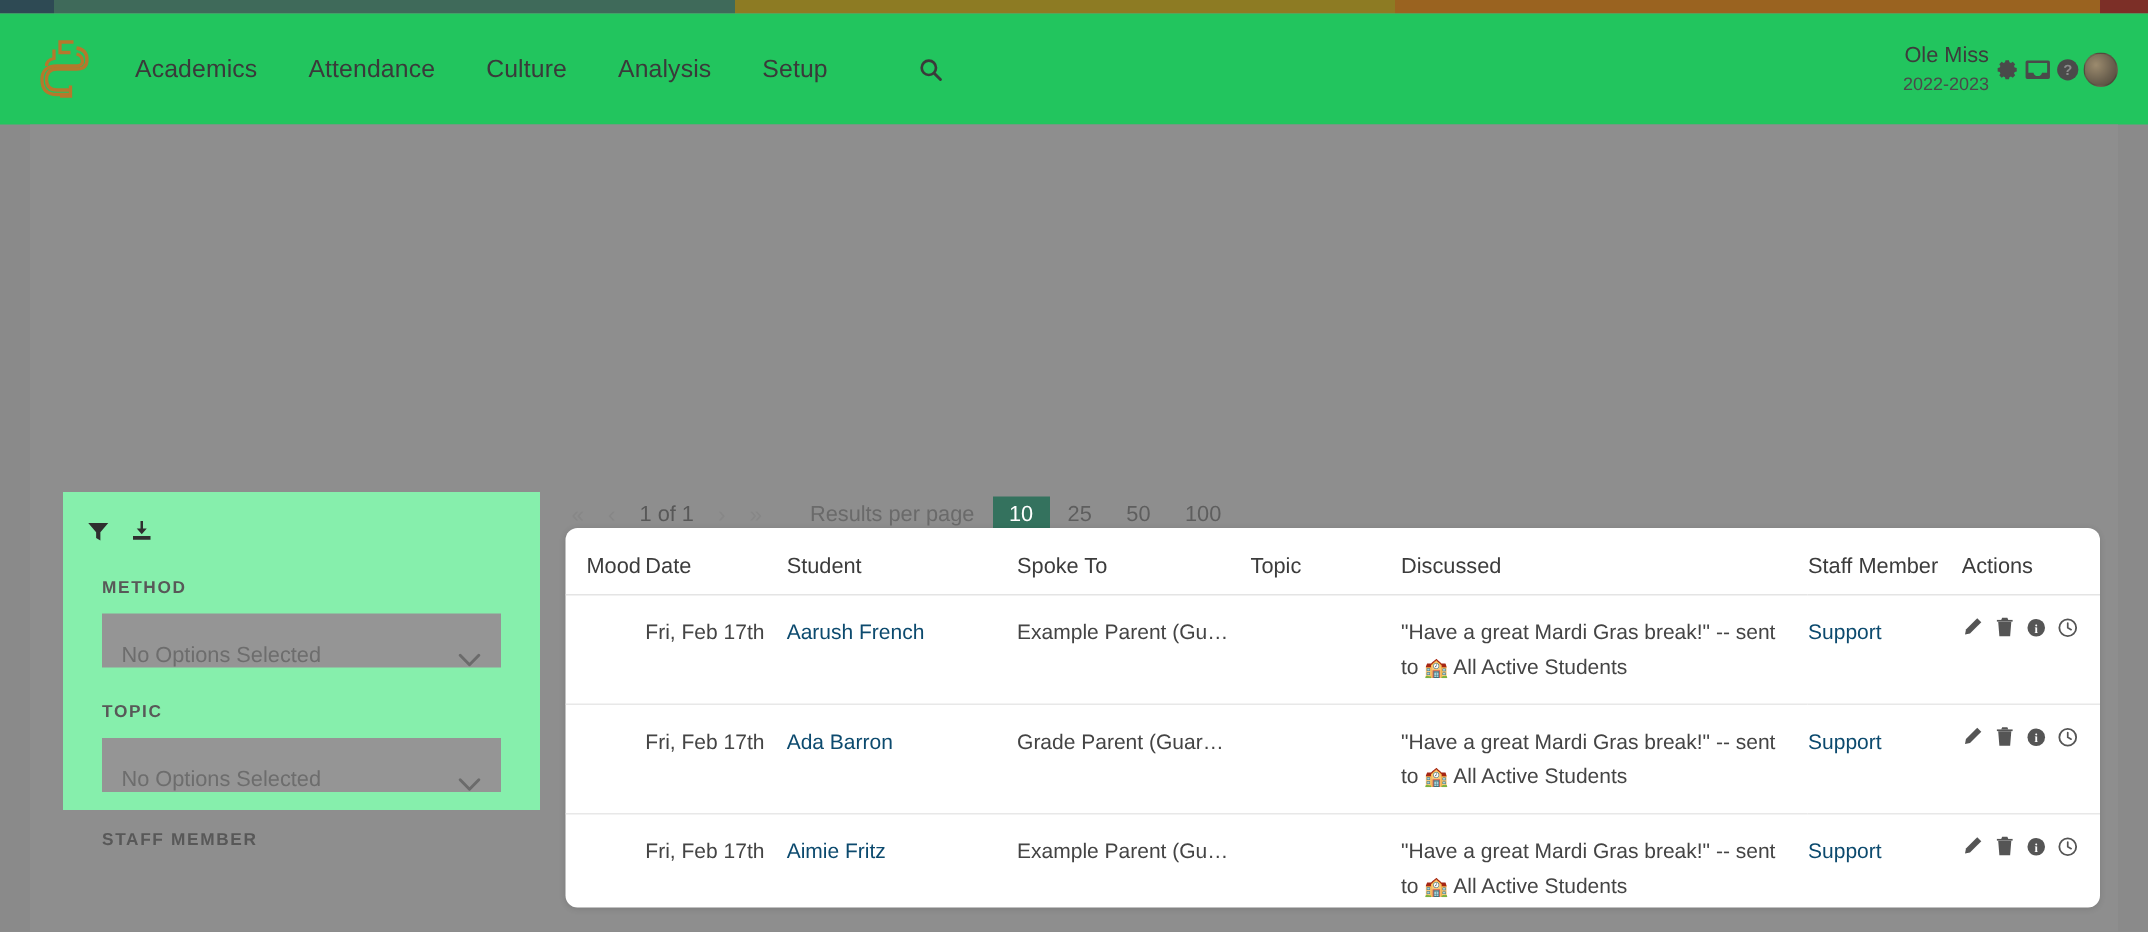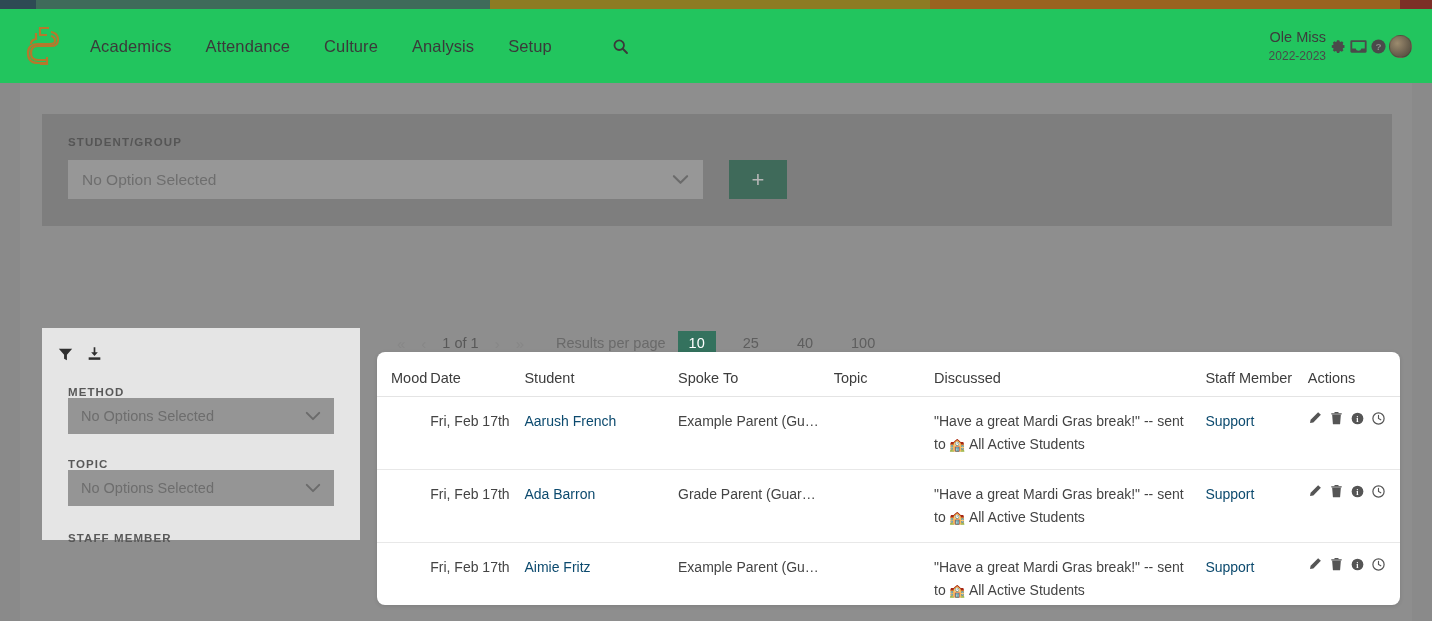--- a/index.html
+++ b/index.html
@@ -72,45 +72,45 @@
   .sel-input .ph { font-size: 15.5px; color: #6e6e6e; }
   .plus-btn {
     width: 58px; height: 39px; background: #3f6a5a;
     display: flex; align-items: center; justify-content: center; cursor: pointer;
   }
   .plus-btn .glyph { color: #b6b6b6; font-size: 22px; line-height: 1; font-weight: 300; }
 
   
   .filters {
     position: absolute; left: 42px; top: 328px; width: 318px; height: 212px;
-    background: #e5e5e5; padding: 14px 0 0 0;
+    background: #86efac; padding: 14px 0 0 0;
   }
   .filter-tools { display: flex; gap: 14px; padding: 4px 0 0 16px; align-items: center; }
   .ficon { cursor: pointer; display: flex; }
   .filter-group { padding: 0 26px; margin-top: 24px; }
   .filter-label {
     font-size: 11.5px; letter-spacing: 1.1px; color: #585858; font-weight: 700; text-transform: uppercase;
   }
   .filter-select {
-    height: 36px; background: #959595;
-    display: flex; align-items: center; justify-content: space-between;
+    margin-top: 11px; height: 36px; background: #959595;
+    display: flex; align-items: flex-end; justify-content: space-between;
     padding: 0 13px; cursor: pointer;
   }
   .filter-select .ph { font-size: 14.5px; color: #6d6d6d; }
 
   
   .pager {
-    position: absolute; left: 389px; top: 331px;
+    position: absolute; left: 373px; top: 331px;
     display: flex; align-items: center; gap: 0; font-size: 14.5px; color: #6f6f6f;
   }
   .pg-arrow { padding: 0 8px; cursor: pointer; color: #878787; font-size: 15px; }
   .pg-count { padding: 0 8px; color: #585858; }
   .rpp-label { margin-left: 24px; color: #6a6a6a; }
   .rpp {
-    margin-left: 12px; display: flex; gap: 16px; align-items: center;
+    margin-left: 12px; display: flex; gap: 1px; align-items: center;
   }
   .rpp-opt { padding: 4px 11px; cursor: pointer; color: #5e5e5e; }
   .rpp-opt.active { background: #34725e; color: #ffffff; }
 
   
   .table-card {
     position: absolute; left: 377px; top: 352px; width: 1023px; height: 253px;
     background: #ffffff; border-radius: 8px; overflow: hidden;
     box-shadow: 0 1px 4px rgba(0,0,0,.12);
   }
@@ -205,34 +205,20 @@
           <circle cx="12" cy="12" r="10" fill="#4a4a4a"></circle>
           <text x="12" y="17" font-size="14" font-family="Liberation Sans, sans-serif" font-weight="700" fill="#8a8a8a" text-anchor="middle">?</text>
         </svg>
       </div>
       <div class="avatar"></div>
     </div>
   </div>
 
   <div class="content">
 
-    <div class="selector-block">
-      <div class="selector-label">STUDENT/GROUP</div>
-      <div class="selector-row">
-        <div class="sel-input">
-          <span class="ph">No Option Selected</span>
-          <svg width="17" height="11" viewBox="0 0 18 11">
-            <polyline points="2,2 9,9 16,2" fill="none" stroke="#6b6b6b" stroke-width="2.2" stroke-linecap="round" stroke-linejoin="round"></polyline>
-          </svg>
-        </div>
-        <div class="plus-btn">
-          <span class="glyph">+</span>
-        </div>
-      </div>
-    </div>
   </div>
 
   <div class="filters">
     <div class="filter-tools">
       <div class="ficon">
         <svg width="15" height="15" viewBox="0 0 18 18">
           <path fill="#2f2f2f" d="M1 2h16l-6.3 7.3V16l-3.4-2v-4.7z"></path>
         </svg>
       </div>
       <div class="ficon">
@@ -271,21 +257,21 @@
   <div class="pager">
     <span class="pg-arrow">«</span>
     <span class="pg-arrow">‹</span>
     <span class="pg-count">1 of 1</span>
     <span class="pg-arrow">›</span>
     <span class="pg-arrow">»</span>
     <span class="rpp-label">Results per page</span>
     <span class="rpp">
       <span class="rpp-opt active">10</span>
       <span class="rpp-opt">25</span>
-      <span class="rpp-opt">40</span>
+      <span class="rpp-opt">50</span>
       <span class="rpp-opt">100</span>
     </span>
   </div>
 
   <div class="table-card">
     <table>
       <thead>
         <tr>
           <th class="c-mood">Mood</th>
           <th class="c-date">Date</th>

